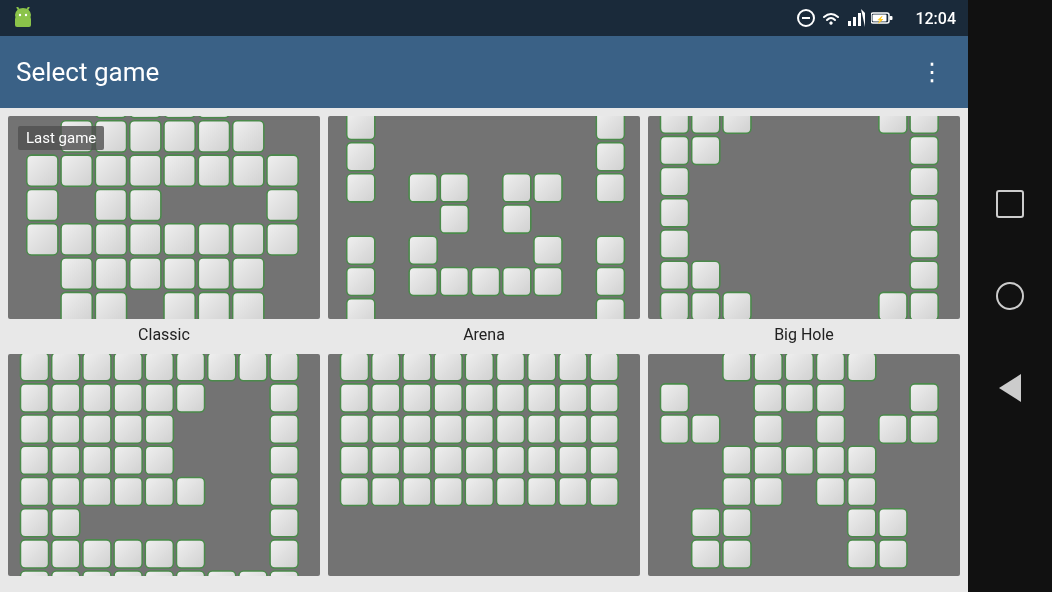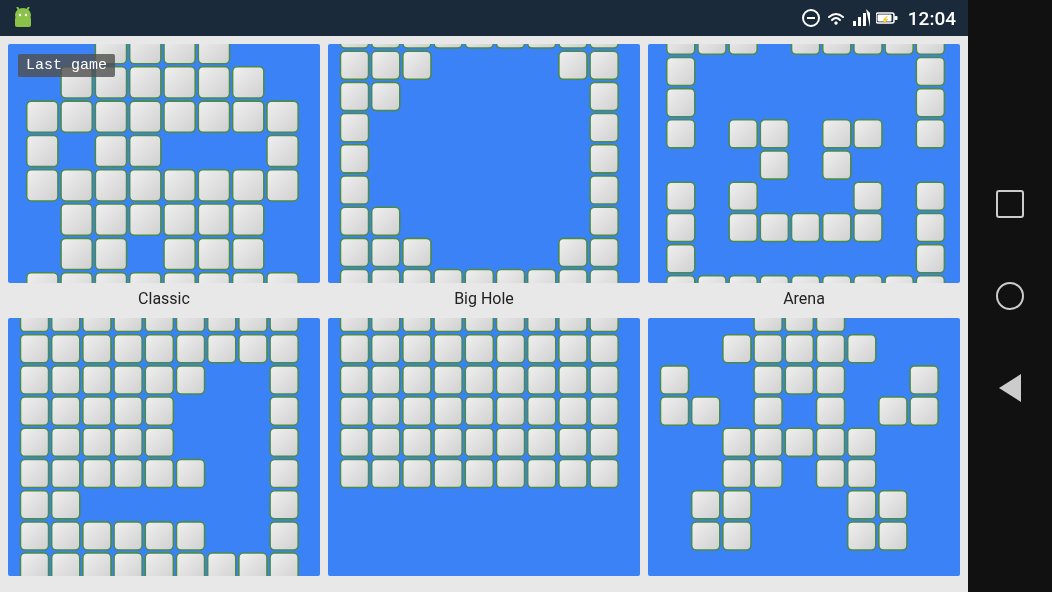--- a/index.html
+++ b/index.html
@@ -89,26 +89,25 @@
       display: flex;
       flex-direction: column;
       align-items: center;
       cursor: pointer;
       background: transparent;
     }
 
     .game-thumbnail {
       width: 100%;
       flex: 1;
-      background: #3b82f6;
+      background: #737373;
       border-radius: 2px;
       position: relative;
       overflow: hidden;
       min-height: 180px;
-      font-family: Liberation Mono, monospace;
     }
 
     .game-label {
       font-size: 16px;
       color: #222;
       padding: 6px 0 2px 0;
       text-align: center;
     }
 
     
@@ -216,24 +215,28 @@
         <rect x="11" y="4" width="3" height="13" fill="white"></rect>
         <polygon points="14,0 18,18 18,4" fill="white"></polygon>
       </svg>
 
       <svg width="22" height="14" viewBox="0 0 22 14">
         <rect x="0" y="2" width="18" height="10" rx="2" stroke="white" stroke-width="1.5" fill="none"></rect>
         <rect x="1.5" y="3.5" width="14" height="7" fill="white" rx="1"></rect>
         <rect x="18.5" y="5" width="3" height="4" rx="1" fill="white"></rect>
         <text x="5" y="11" font-size="7" fill="#3a6186" font-weight="bold">⚡</text>
       </svg>
-      <span style="color:white;font-size:19px;font-weight:500;margin-left:4px;">12:04</span>
+      <span style="color:white;font-size:16px;font-weight:500;margin-left:16px;">12:04</span>
     </div>
   </div>
 
+  <div id="app-bar">
+    <span id="app-title">Select game</span>
+    <div id="more-options-button">⋮</div>
+  </div>
 
   <div id="game-grid">
 
     <div class="game-item">
       <div class="game-thumbnail">
         <div class="last-game-badge">Last game</div>
         <svg class="tile-canvas" viewBox="0 0 100 100" preserveAspectRatio="xMidYMid slice">
 
           <defs>
             <linearGradient id="tileGrad" x1="0%" y1="0%" x2="100%" y2="100%">
@@ -294,83 +297,20 @@
           <rect x="17" y="85" width="10" height="10" rx="1.5" fill="url(#tileGrad)" stroke="#4a8a4a" stroke-width="0.5"></rect>
           <rect x="28" y="85" width="10" height="10" rx="1.5" fill="url(#tileGrad)" stroke="#4a8a4a" stroke-width="0.5"></rect>
           <rect x="39" y="85" width="10" height="10" rx="1.5" fill="url(#tileGrad)" stroke="#4a8a4a" stroke-width="0.5"></rect>
           <rect x="50" y="85" width="10" height="10" rx="1.5" fill="url(#tileGrad)" stroke="#4a8a4a" stroke-width="0.5"></rect>
           <rect x="61" y="85" width="10" height="10" rx="1.5" fill="url(#tileGrad)" stroke="#4a8a4a" stroke-width="0.5"></rect>
           <rect x="72" y="85" width="10" height="10" rx="1.5" fill="url(#tileGrad)" stroke="#4a8a4a" stroke-width="0.5"></rect>
           <rect x="83" y="85" width="10" height="10" rx="1.5" fill="url(#tileGrad)" stroke="#4a8a4a" stroke-width="0.5"></rect>
         </svg>
       </div>
       <span class="game-label">Classic</span>
-    </div>
-
-    <div class="game-item">
-      <div class="game-thumbnail">
-        <svg class="tile-canvas" viewBox="0 0 100 100" preserveAspectRatio="xMidYMid slice">
-          <defs>
-            <linearGradient id="tileGrad3" x1="0%" y1="0%" x2="100%" y2="100%">
-              <stop offset="0%" style="stop-color:#f0f0f0"></stop>
-              <stop offset="100%" style="stop-color:#d0d0d0"></stop>
-            </linearGradient>
-          </defs>
-
-          <rect x="4" y="4" width="9" height="9" rx="1.5" fill="url(#tileGrad3)" stroke="#4a8a4a" stroke-width="0.5"></rect>
-          <rect x="14" y="4" width="9" height="9" rx="1.5" fill="url(#tileGrad3)" stroke="#4a8a4a" stroke-width="0.5"></rect>
-          <rect x="24" y="4" width="9" height="9" rx="1.5" fill="url(#tileGrad3)" stroke="#4a8a4a" stroke-width="0.5"></rect>
-          <rect x="34" y="4" width="9" height="9" rx="1.5" fill="url(#tileGrad3)" stroke="#4a8a4a" stroke-width="0.5"></rect>
-          <rect x="44" y="4" width="9" height="9" rx="1.5" fill="url(#tileGrad3)" stroke="#4a8a4a" stroke-width="0.5"></rect>
-          <rect x="54" y="4" width="9" height="9" rx="1.5" fill="url(#tileGrad3)" stroke="#4a8a4a" stroke-width="0.5"></rect>
-          <rect x="64" y="4" width="9" height="9" rx="1.5" fill="url(#tileGrad3)" stroke="#4a8a4a" stroke-width="0.5"></rect>
-          <rect x="74" y="4" width="9" height="9" rx="1.5" fill="url(#tileGrad3)" stroke="#4a8a4a" stroke-width="0.5"></rect>
-          <rect x="84" y="4" width="9" height="9" rx="1.5" fill="url(#tileGrad3)" stroke="#4a8a4a" stroke-width="0.5"></rect>
-
-          <rect x="4" y="14" width="9" height="9" rx="1.5" fill="url(#tileGrad3)" stroke="#4a8a4a" stroke-width="0.5"></rect>
-          <rect x="14" y="14" width="9" height="9" rx="1.5" fill="url(#tileGrad3)" stroke="#4a8a4a" stroke-width="0.5"></rect>
-          <rect x="24" y="14" width="9" height="9" rx="1.5" fill="url(#tileGrad3)" stroke="#4a8a4a" stroke-width="0.5"></rect>
-          <rect x="74" y="14" width="9" height="9" rx="1.5" fill="url(#tileGrad3)" stroke="#4a8a4a" stroke-width="0.5"></rect>
-          <rect x="84" y="14" width="9" height="9" rx="1.5" fill="url(#tileGrad3)" stroke="#4a8a4a" stroke-width="0.5"></rect>
-
-          <rect x="4" y="24" width="9" height="9" rx="1.5" fill="url(#tileGrad3)" stroke="#4a8a4a" stroke-width="0.5"></rect>
-          <rect x="14" y="24" width="9" height="9" rx="1.5" fill="url(#tileGrad3)" stroke="#4a8a4a" stroke-width="0.5"></rect>
-          <rect x="84" y="24" width="9" height="9" rx="1.5" fill="url(#tileGrad3)" stroke="#4a8a4a" stroke-width="0.5"></rect>
-
-          <rect x="4" y="34" width="9" height="9" rx="1.5" fill="url(#tileGrad3)" stroke="#4a8a4a" stroke-width="0.5"></rect>
-          <rect x="84" y="34" width="9" height="9" rx="1.5" fill="url(#tileGrad3)" stroke="#4a8a4a" stroke-width="0.5"></rect>
-
-          <rect x="4" y="44" width="9" height="9" rx="1.5" fill="url(#tileGrad3)" stroke="#4a8a4a" stroke-width="0.5"></rect>
-          <rect x="84" y="44" width="9" height="9" rx="1.5" fill="url(#tileGrad3)" stroke="#4a8a4a" stroke-width="0.5"></rect>
-
-          <rect x="4" y="54" width="9" height="9" rx="1.5" fill="url(#tileGrad3)" stroke="#4a8a4a" stroke-width="0.5"></rect>
-          <rect x="84" y="54" width="9" height="9" rx="1.5" fill="url(#tileGrad3)" stroke="#4a8a4a" stroke-width="0.5"></rect>
-
-          <rect x="4" y="64" width="9" height="9" rx="1.5" fill="url(#tileGrad3)" stroke="#4a8a4a" stroke-width="0.5"></rect>
-          <rect x="14" y="64" width="9" height="9" rx="1.5" fill="url(#tileGrad3)" stroke="#4a8a4a" stroke-width="0.5"></rect>
-          <rect x="84" y="64" width="9" height="9" rx="1.5" fill="url(#tileGrad3)" stroke="#4a8a4a" stroke-width="0.5"></rect>
-
-          <rect x="4" y="74" width="9" height="9" rx="1.5" fill="url(#tileGrad3)" stroke="#4a8a4a" stroke-width="0.5"></rect>
-          <rect x="14" y="74" width="9" height="9" rx="1.5" fill="url(#tileGrad3)" stroke="#4a8a4a" stroke-width="0.5"></rect>
-          <rect x="24" y="74" width="9" height="9" rx="1.5" fill="url(#tileGrad3)" stroke="#4a8a4a" stroke-width="0.5"></rect>
-          <rect x="74" y="74" width="9" height="9" rx="1.5" fill="url(#tileGrad3)" stroke="#4a8a4a" stroke-width="0.5"></rect>
-          <rect x="84" y="74" width="9" height="9" rx="1.5" fill="url(#tileGrad3)" stroke="#4a8a4a" stroke-width="0.5"></rect>
-
-          <rect x="4" y="84" width="9" height="9" rx="1.5" fill="url(#tileGrad3)" stroke="#4a8a4a" stroke-width="0.5"></rect>
-          <rect x="14" y="84" width="9" height="9" rx="1.5" fill="url(#tileGrad3)" stroke="#4a8a4a" stroke-width="0.5"></rect>
-          <rect x="24" y="84" width="9" height="9" rx="1.5" fill="url(#tileGrad3)" stroke="#4a8a4a" stroke-width="0.5"></rect>
-          <rect x="34" y="84" width="9" height="9" rx="1.5" fill="url(#tileGrad3)" stroke="#4a8a4a" stroke-width="0.5"></rect>
-          <rect x="44" y="84" width="9" height="9" rx="1.5" fill="url(#tileGrad3)" stroke="#4a8a4a" stroke-width="0.5"></rect>
-          <rect x="54" y="84" width="9" height="9" rx="1.5" fill="url(#tileGrad3)" stroke="#4a8a4a" stroke-width="0.5"></rect>
-          <rect x="64" y="84" width="9" height="9" rx="1.5" fill="url(#tileGrad3)" stroke="#4a8a4a" stroke-width="0.5"></rect>
-          <rect x="74" y="84" width="9" height="9" rx="1.5" fill="url(#tileGrad3)" stroke="#4a8a4a" stroke-width="0.5"></rect>
-          <rect x="84" y="84" width="9" height="9" rx="1.5" fill="url(#tileGrad3)" stroke="#4a8a4a" stroke-width="0.5"></rect>
-        </svg>
-      </div>
-      <span class="game-label">Big Hole</span>
     </div>
 
     <div class="game-item">
       <div class="game-thumbnail">
         <svg class="tile-canvas" viewBox="0 0 100 100" preserveAspectRatio="xMidYMid slice">
           <defs>
             <linearGradient id="tileGrad2" x1="0%" y1="0%" x2="100%" y2="100%">
               <stop offset="0%" style="stop-color:#f0f0f0"></stop>
               <stop offset="100%" style="stop-color:#d0d0d0"></stop>
             </linearGradient>
@@ -419,20 +359,83 @@
           <rect x="26" y="56" width="9" height="9" rx="1.5" fill="url(#tileGrad2)" stroke="#4a8a4a" stroke-width="0.5"></rect>
           <rect x="66" y="56" width="9" height="9" rx="1.5" fill="url(#tileGrad2)" stroke="#4a8a4a" stroke-width="0.5"></rect>
           <rect x="26" y="66" width="9" height="9" rx="1.5" fill="url(#tileGrad2)" stroke="#4a8a4a" stroke-width="0.5"></rect>
           <rect x="36" y="66" width="9" height="9" rx="1.5" fill="url(#tileGrad2)" stroke="#4a8a4a" stroke-width="0.5"></rect>
           <rect x="46" y="66" width="9" height="9" rx="1.5" fill="url(#tileGrad2)" stroke="#4a8a4a" stroke-width="0.5"></rect>
           <rect x="56" y="66" width="9" height="9" rx="1.5" fill="url(#tileGrad2)" stroke="#4a8a4a" stroke-width="0.5"></rect>
           <rect x="66" y="66" width="9" height="9" rx="1.5" fill="url(#tileGrad2)" stroke="#4a8a4a" stroke-width="0.5"></rect>
         </svg>
       </div>
       <span class="game-label">Arena</span>
+    </div>
+
+    <div class="game-item">
+      <div class="game-thumbnail">
+        <svg class="tile-canvas" viewBox="0 0 100 100" preserveAspectRatio="xMidYMid slice">
+          <defs>
+            <linearGradient id="tileGrad3" x1="0%" y1="0%" x2="100%" y2="100%">
+              <stop offset="0%" style="stop-color:#f0f0f0"></stop>
+              <stop offset="100%" style="stop-color:#d0d0d0"></stop>
+            </linearGradient>
+          </defs>
+
+          <rect x="4" y="4" width="9" height="9" rx="1.5" fill="url(#tileGrad3)" stroke="#4a8a4a" stroke-width="0.5"></rect>
+          <rect x="14" y="4" width="9" height="9" rx="1.5" fill="url(#tileGrad3)" stroke="#4a8a4a" stroke-width="0.5"></rect>
+          <rect x="24" y="4" width="9" height="9" rx="1.5" fill="url(#tileGrad3)" stroke="#4a8a4a" stroke-width="0.5"></rect>
+          <rect x="34" y="4" width="9" height="9" rx="1.5" fill="url(#tileGrad3)" stroke="#4a8a4a" stroke-width="0.5"></rect>
+          <rect x="44" y="4" width="9" height="9" rx="1.5" fill="url(#tileGrad3)" stroke="#4a8a4a" stroke-width="0.5"></rect>
+          <rect x="54" y="4" width="9" height="9" rx="1.5" fill="url(#tileGrad3)" stroke="#4a8a4a" stroke-width="0.5"></rect>
+          <rect x="64" y="4" width="9" height="9" rx="1.5" fill="url(#tileGrad3)" stroke="#4a8a4a" stroke-width="0.5"></rect>
+          <rect x="74" y="4" width="9" height="9" rx="1.5" fill="url(#tileGrad3)" stroke="#4a8a4a" stroke-width="0.5"></rect>
+          <rect x="84" y="4" width="9" height="9" rx="1.5" fill="url(#tileGrad3)" stroke="#4a8a4a" stroke-width="0.5"></rect>
+
+          <rect x="4" y="14" width="9" height="9" rx="1.5" fill="url(#tileGrad3)" stroke="#4a8a4a" stroke-width="0.5"></rect>
+          <rect x="14" y="14" width="9" height="9" rx="1.5" fill="url(#tileGrad3)" stroke="#4a8a4a" stroke-width="0.5"></rect>
+          <rect x="24" y="14" width="9" height="9" rx="1.5" fill="url(#tileGrad3)" stroke="#4a8a4a" stroke-width="0.5"></rect>
+          <rect x="74" y="14" width="9" height="9" rx="1.5" fill="url(#tileGrad3)" stroke="#4a8a4a" stroke-width="0.5"></rect>
+          <rect x="84" y="14" width="9" height="9" rx="1.5" fill="url(#tileGrad3)" stroke="#4a8a4a" stroke-width="0.5"></rect>
+
+          <rect x="4" y="24" width="9" height="9" rx="1.5" fill="url(#tileGrad3)" stroke="#4a8a4a" stroke-width="0.5"></rect>
+          <rect x="14" y="24" width="9" height="9" rx="1.5" fill="url(#tileGrad3)" stroke="#4a8a4a" stroke-width="0.5"></rect>
+          <rect x="84" y="24" width="9" height="9" rx="1.5" fill="url(#tileGrad3)" stroke="#4a8a4a" stroke-width="0.5"></rect>
+
+          <rect x="4" y="34" width="9" height="9" rx="1.5" fill="url(#tileGrad3)" stroke="#4a8a4a" stroke-width="0.5"></rect>
+          <rect x="84" y="34" width="9" height="9" rx="1.5" fill="url(#tileGrad3)" stroke="#4a8a4a" stroke-width="0.5"></rect>
+
+          <rect x="4" y="44" width="9" height="9" rx="1.5" fill="url(#tileGrad3)" stroke="#4a8a4a" stroke-width="0.5"></rect>
+          <rect x="84" y="44" width="9" height="9" rx="1.5" fill="url(#tileGrad3)" stroke="#4a8a4a" stroke-width="0.5"></rect>
+
+          <rect x="4" y="54" width="9" height="9" rx="1.5" fill="url(#tileGrad3)" stroke="#4a8a4a" stroke-width="0.5"></rect>
+          <rect x="84" y="54" width="9" height="9" rx="1.5" fill="url(#tileGrad3)" stroke="#4a8a4a" stroke-width="0.5"></rect>
+
+          <rect x="4" y="64" width="9" height="9" rx="1.5" fill="url(#tileGrad3)" stroke="#4a8a4a" stroke-width="0.5"></rect>
+          <rect x="14" y="64" width="9" height="9" rx="1.5" fill="url(#tileGrad3)" stroke="#4a8a4a" stroke-width="0.5"></rect>
+          <rect x="84" y="64" width="9" height="9" rx="1.5" fill="url(#tileGrad3)" stroke="#4a8a4a" stroke-width="0.5"></rect>
+
+          <rect x="4" y="74" width="9" height="9" rx="1.5" fill="url(#tileGrad3)" stroke="#4a8a4a" stroke-width="0.5"></rect>
+          <rect x="14" y="74" width="9" height="9" rx="1.5" fill="url(#tileGrad3)" stroke="#4a8a4a" stroke-width="0.5"></rect>
+          <rect x="24" y="74" width="9" height="9" rx="1.5" fill="url(#tileGrad3)" stroke="#4a8a4a" stroke-width="0.5"></rect>
+          <rect x="74" y="74" width="9" height="9" rx="1.5" fill="url(#tileGrad3)" stroke="#4a8a4a" stroke-width="0.5"></rect>
+          <rect x="84" y="74" width="9" height="9" rx="1.5" fill="url(#tileGrad3)" stroke="#4a8a4a" stroke-width="0.5"></rect>
+
+          <rect x="4" y="84" width="9" height="9" rx="1.5" fill="url(#tileGrad3)" stroke="#4a8a4a" stroke-width="0.5"></rect>
+          <rect x="14" y="84" width="9" height="9" rx="1.5" fill="url(#tileGrad3)" stroke="#4a8a4a" stroke-width="0.5"></rect>
+          <rect x="24" y="84" width="9" height="9" rx="1.5" fill="url(#tileGrad3)" stroke="#4a8a4a" stroke-width="0.5"></rect>
+          <rect x="34" y="84" width="9" height="9" rx="1.5" fill="url(#tileGrad3)" stroke="#4a8a4a" stroke-width="0.5"></rect>
+          <rect x="44" y="84" width="9" height="9" rx="1.5" fill="url(#tileGrad3)" stroke="#4a8a4a" stroke-width="0.5"></rect>
+          <rect x="54" y="84" width="9" height="9" rx="1.5" fill="url(#tileGrad3)" stroke="#4a8a4a" stroke-width="0.5"></rect>
+          <rect x="64" y="84" width="9" height="9" rx="1.5" fill="url(#tileGrad3)" stroke="#4a8a4a" stroke-width="0.5"></rect>
+          <rect x="74" y="84" width="9" height="9" rx="1.5" fill="url(#tileGrad3)" stroke="#4a8a4a" stroke-width="0.5"></rect>
+          <rect x="84" y="84" width="9" height="9" rx="1.5" fill="url(#tileGrad3)" stroke="#4a8a4a" stroke-width="0.5"></rect>
+        </svg>
+      </div>
+      <span class="game-label">Big Hole</span>
     </div>
 
     <div class="game-item">
       <div class="game-thumbnail">
         <svg class="tile-canvas" viewBox="0 0 100 100" preserveAspectRatio="xMidYMid slice">
           <defs>
             <linearGradient id="tileGrad4" x1="0%" y1="0%" x2="100%" y2="100%">
               <stop offset="0%" style="stop-color:#f0f0f0"></stop>
               <stop offset="100%" style="stop-color:#d0d0d0"></stop>
             </linearGradient>

